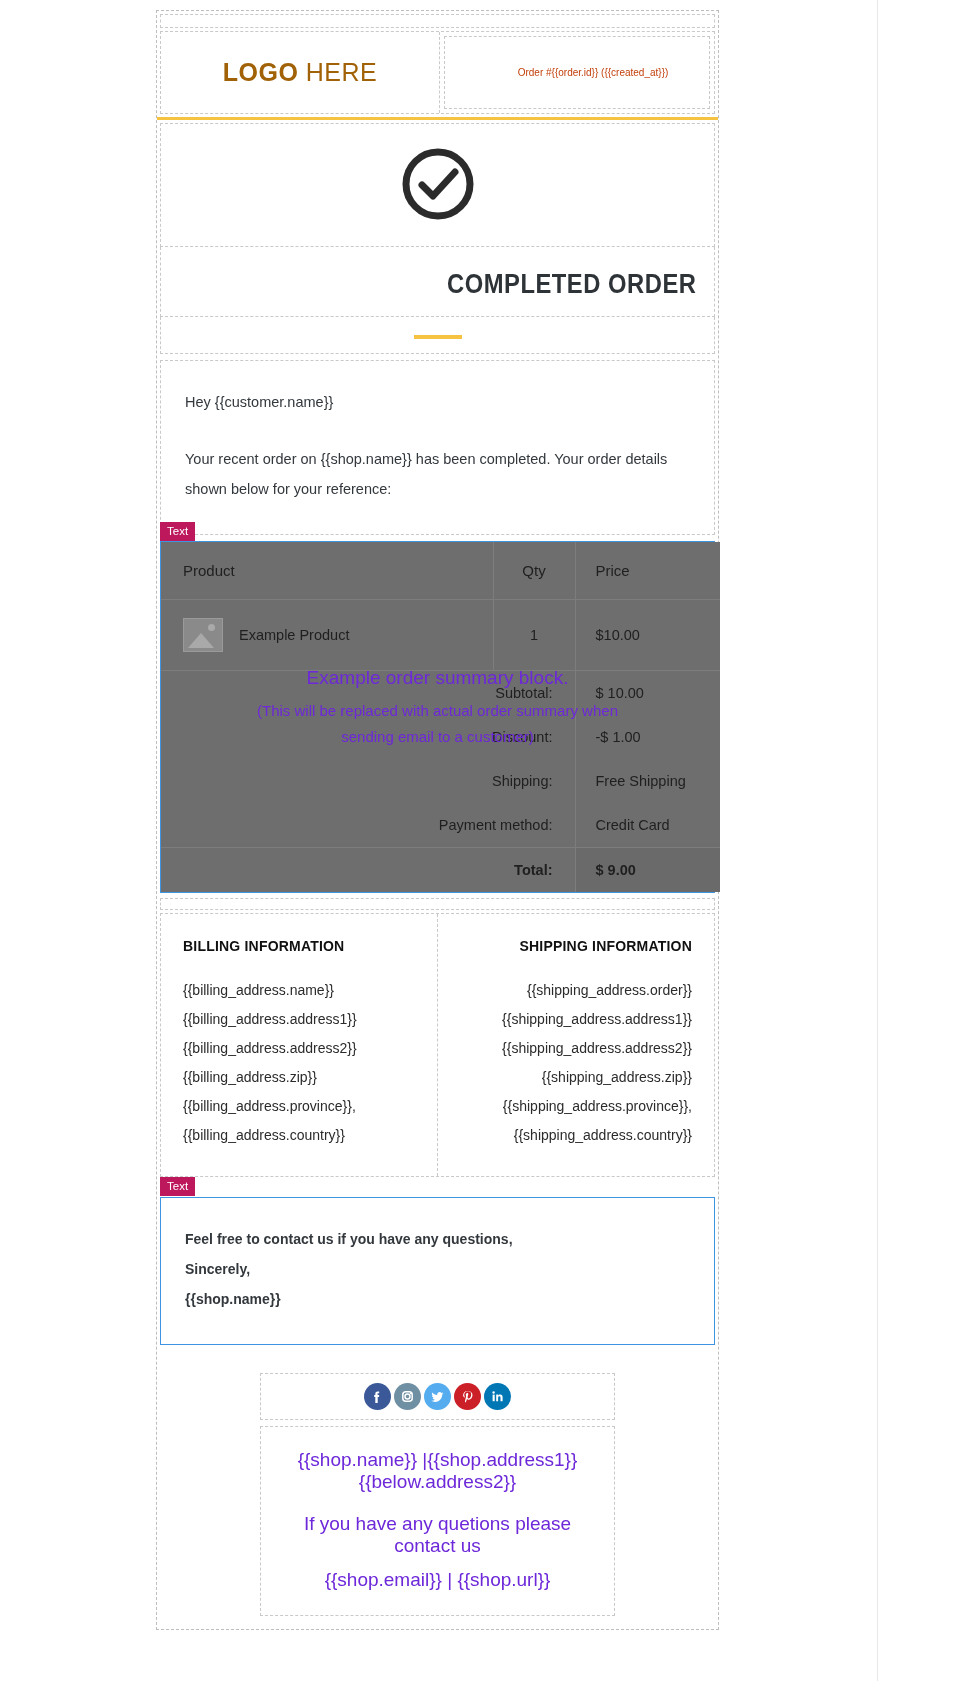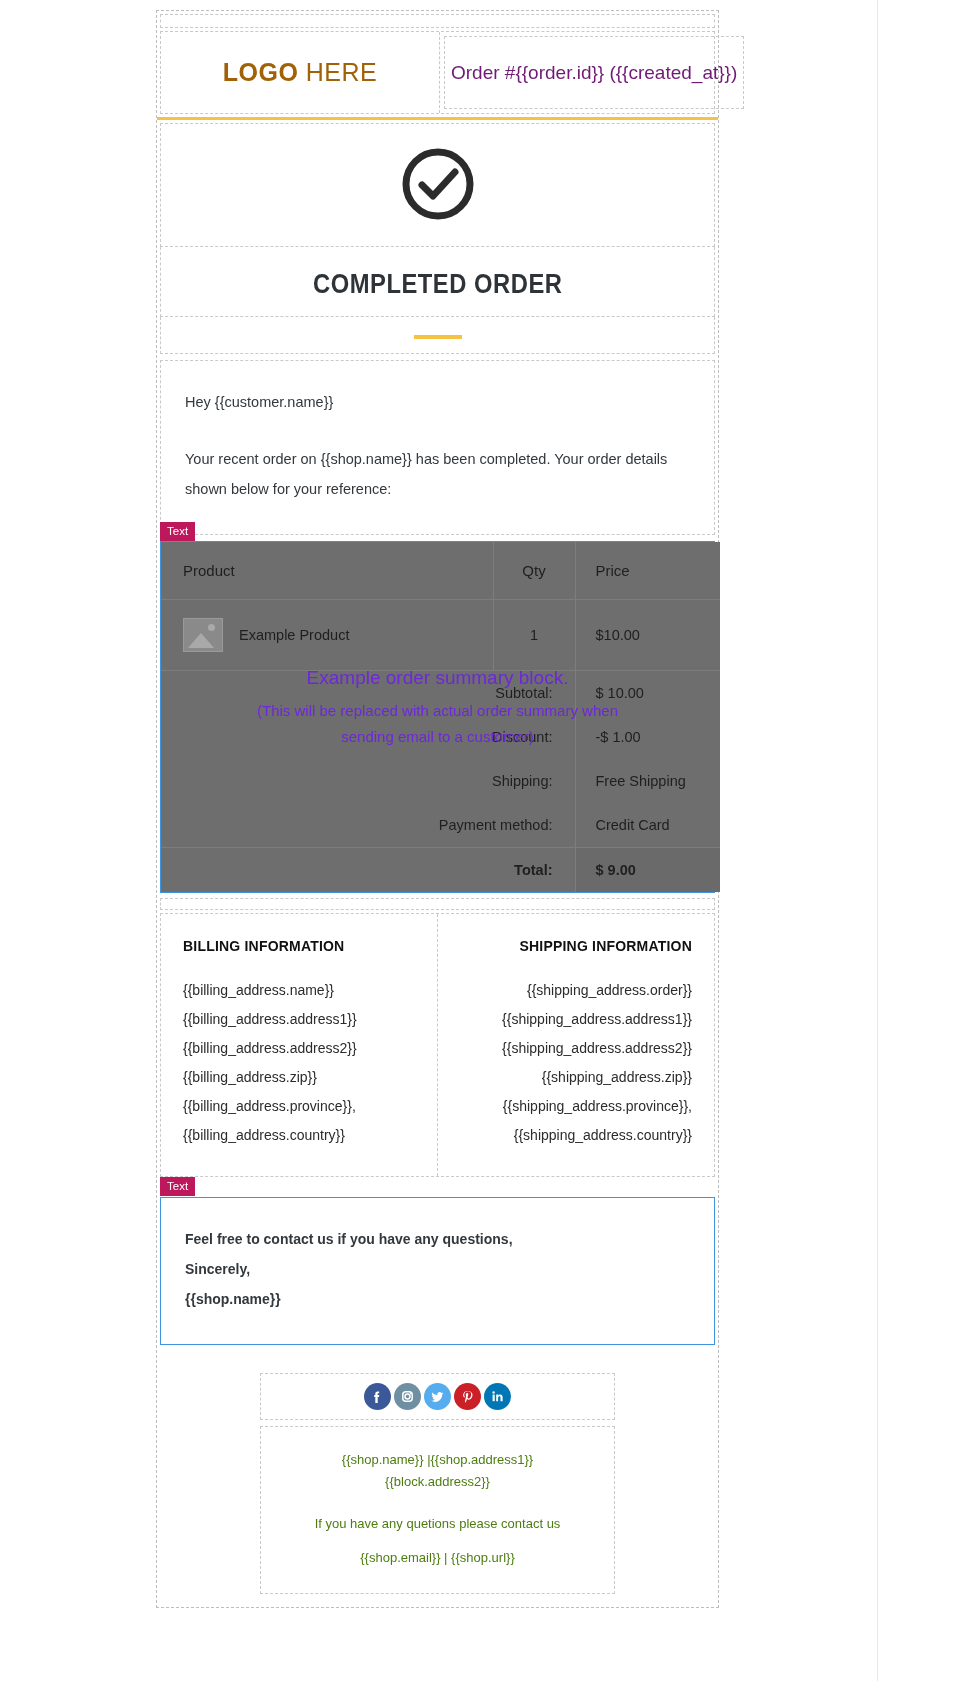--- a/index.html
+++ b/index.html
@@ -87,23 +87,24 @@
     border: 1px dashed #c9c9c9;
     box-sizing: border-box;
     width: 100%;
     height: 100%;
     display: flex;
     align-items: center;
     justify-content: center;
     padding: 24px 6px;
   }
   .order-meta {
-    font-size: 19px;
-    color: #701a75;
+    font-size: 10px;
+    color: #c2410c;
     white-space: nowrap;
+    margin-left: 32px;
   }
   .accent-rule {
     height: 3px;
     background: #f5c242;
     margin: 0;
   }
 
   
   .hero-band {
     padding: 3px;
@@ -113,21 +114,21 @@
     box-sizing: border-box;
     display: flex;
     align-items: center;
     justify-content: center;
     padding: 22px 0 20px;
   }
   .hero-title-cell {
     border: 1px dashed #c9c9c9;
     border-top: none;
     box-sizing: border-box;
-    text-align: center;
+    text-align: right;
     padding: 22px 0 16px;
   }
   .hero-title {
     font-family: "Liberation Sans Narrow", "Liberation Sans", sans-serif;
     font-size: 27px;
     font-weight: 700;
     letter-spacing: 0.6px;
     color: #2e3338;
     transform: scaleX(0.88);
     display: inline-block;
@@ -362,22 +363,22 @@
   }
   .soc svg { display: block; }
   .footer-text-outer {
     border: 1px dashed #c9c9c9;
     box-sizing: border-box;
     margin: 6px 100px 10px;
     padding: 22px 10px 24px;
     text-align: center;
   }
   .footer-text {
-    font-size: 13px;
-    color: #4d7c0f;
+    font-size: 19px;
+    color: #6d28d9;
     line-height: 22px;
   }
   .footer-gap { height: 16px; }
 </style>
 </head>
 <body>
 
 <div id="editor-canvas">
 
   <div class="email-shell">
@@ -549,21 +550,21 @@
                 <circle cx="10.5" cy="10.5" r="10.5" fill="#0077b5"></circle>
                 <rect x="5.6" y="8.6" width="2.1" height="6.6" fill="#fff"></rect>
                 <circle cx="6.6" cy="6.5" r="1.2" fill="#fff"></circle>
                 <path d="M9.2 8.6h2v.9c.3-.5.9-1.1 2-1.1 1.5 0 2.4 1 2.4 2.8v4h-2.1v-3.6c0-.9-.3-1.4-1.1-1.4-.7 0-1.1.5-1.2 1-.1.2-.1.4-.1.6v3.4H9.2V8.6z" fill="#fff"></path>
               </svg>
           </span>
         </div>
       </div>
       <div class="footer-text-outer">
         <div class="footer-text">{{shop.name}} |{{shop.address1}}</div>
-        <div class="footer-text">{{block.address2}}</div>
+        <div class="footer-text">{{below.address2}}</div>
         <div class="footer-text" style="margin-top:20px;">If you have any quetions please contact us</div>
         <div class="footer-text" style="margin-top:12px;">{{shop.email}} | {{shop.url}}</div>
       </div>
     </div>
 
   </div>
 </div>
 
 <div id="right-gutter"></div>
 

